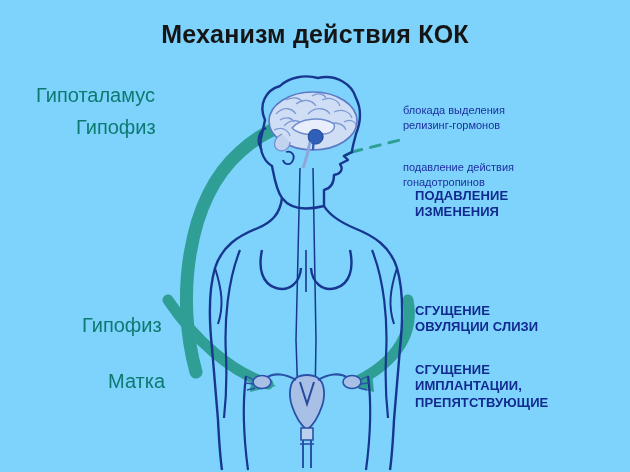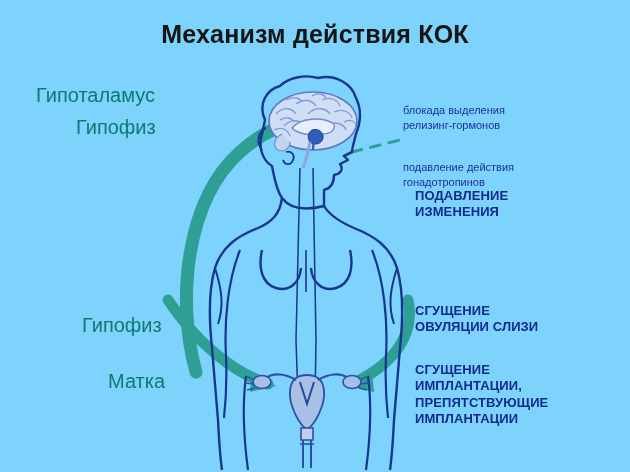--- a/index.html
+++ b/index.html
@@ -247,16 +247,15 @@
 
   <div class="note-bold" id="note-mucus">
     <span>СГУЩЕНИЕ</span>
     <span>ОВУЛЯЦИИ СЛИЗИ</span>
   </div>
 
   <div class="note-bold" id="note-endometrium">
     <span>СГУЩЕНИЕ</span>
     <span>ИМПЛАНТАЦИИ,</span>
     <span>ПРЕПЯТСТВУЮЩИЕ</span>
-    <span>ИМПЛАНТАЦИИ</span>
   </div>
 
 </div>
 
 </body></html>

